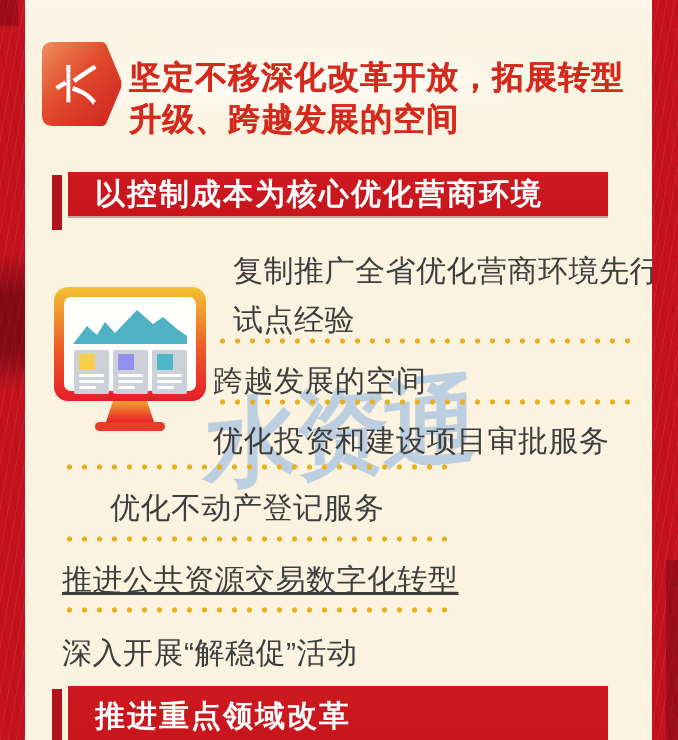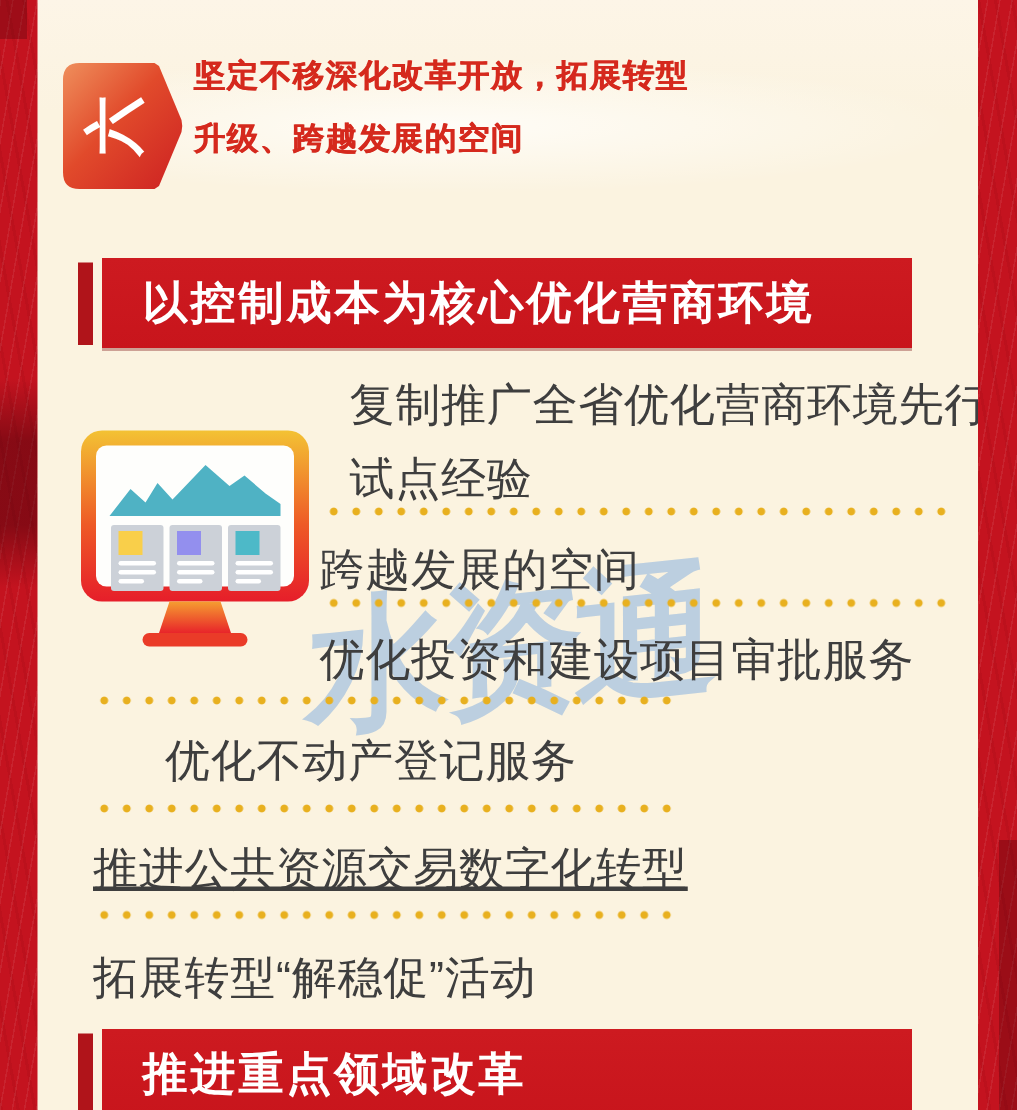--- a/index.html
+++ b/index.html
@@ -36,32 +36,32 @@
   .chapter-badge svg{position:absolute;inset:0;}
   .badge-char{
     position:absolute;left:0;top:0;width:68px;height:84px;
     display:flex;align-items:center;justify-content:center;
     color:#ffffff;font-size:40px;font-weight:bold;
     transform:rotate(-90deg);
     font-family:"Liberation Serif", serif;
   }
 
   .chapter-title{
-    position:absolute;left:104px;top:32px;width:520px;
-    color:#d5291d;font-size:21px;font-weight:900;line-height:42px;
-    letter-spacing:1px;font-family:Liberation Mono, monospace;
+    position:absolute;left:104px;top:56px;width:520px;
+    color:#d5291d;font-size:32px;font-weight:900;line-height:42px;
+    letter-spacing:1px;font-family:Liberation Sans, sans-serif;
     text-shadow:0.5px 0 0 #d5291d;
   }
 
   .accent-bar{position:absolute;left:27px;width:10px;background:#b0141a;}
   .accent-bar.s1{top:175px;height:55px;}
   .accent-bar.s2{top:689px;height:51px;}
 
   .banner{
-    position:absolute;left:43px;width:540px;height:60px;
+    position:absolute;left:43px;width:540px;height:44px;
     background:linear-gradient(180deg,#cd1a20 0%, #c8151c 100%);
     display:flex;align-items:center;
     color:#ffffff;font-size:30px;font-weight:bold;letter-spacing:2px;
     font-family:"Liberation Serif", serif;
     padding-left:27px;box-sizing:border-box;
     box-shadow:0 2px 0 rgba(120,8,10,0.35);
   }
   .banner.s1{top:172px;}
   .banner.s2{top:686px;height:60px;}
 
@@ -172,20 +172,20 @@
     <div class="sep right-col" style="top:338px;"></div>
     <div class="item right-col" style="top:356px;">跨越发展的空间</div>
     <div class="sep right-col" style="top:399px;"></div>
     <div class="item right-col" style="top:416px;">优化投资和建设项目审批服务</div>
 
     <div class="sep full-col" style="top:464px;"></div>
     <div class="item full-col" style="top:483px;margin-left:48px;">优化不动产登记服务</div>
     <div class="sep full-col" style="top:536px;"></div>
     <div class="item full-col" style="top:555px;text-decoration:underline;">推进公共资源交易数字化转型</div>
     <div class="sep full-col" style="top:607px;"></div>
-    <div class="item full-col" style="top:628px;">拓展转型“解稳促”活动</div>
+    <div class="item full-col" style="top:628px;">深入开展“解稳促”活动</div>
 
     <div class="accent-bar s2"></div>
     <div class="banner s2">
       <span>推进重点领域改革</span>
     </div>
   </div>
 </div>
 
 </body></html>

